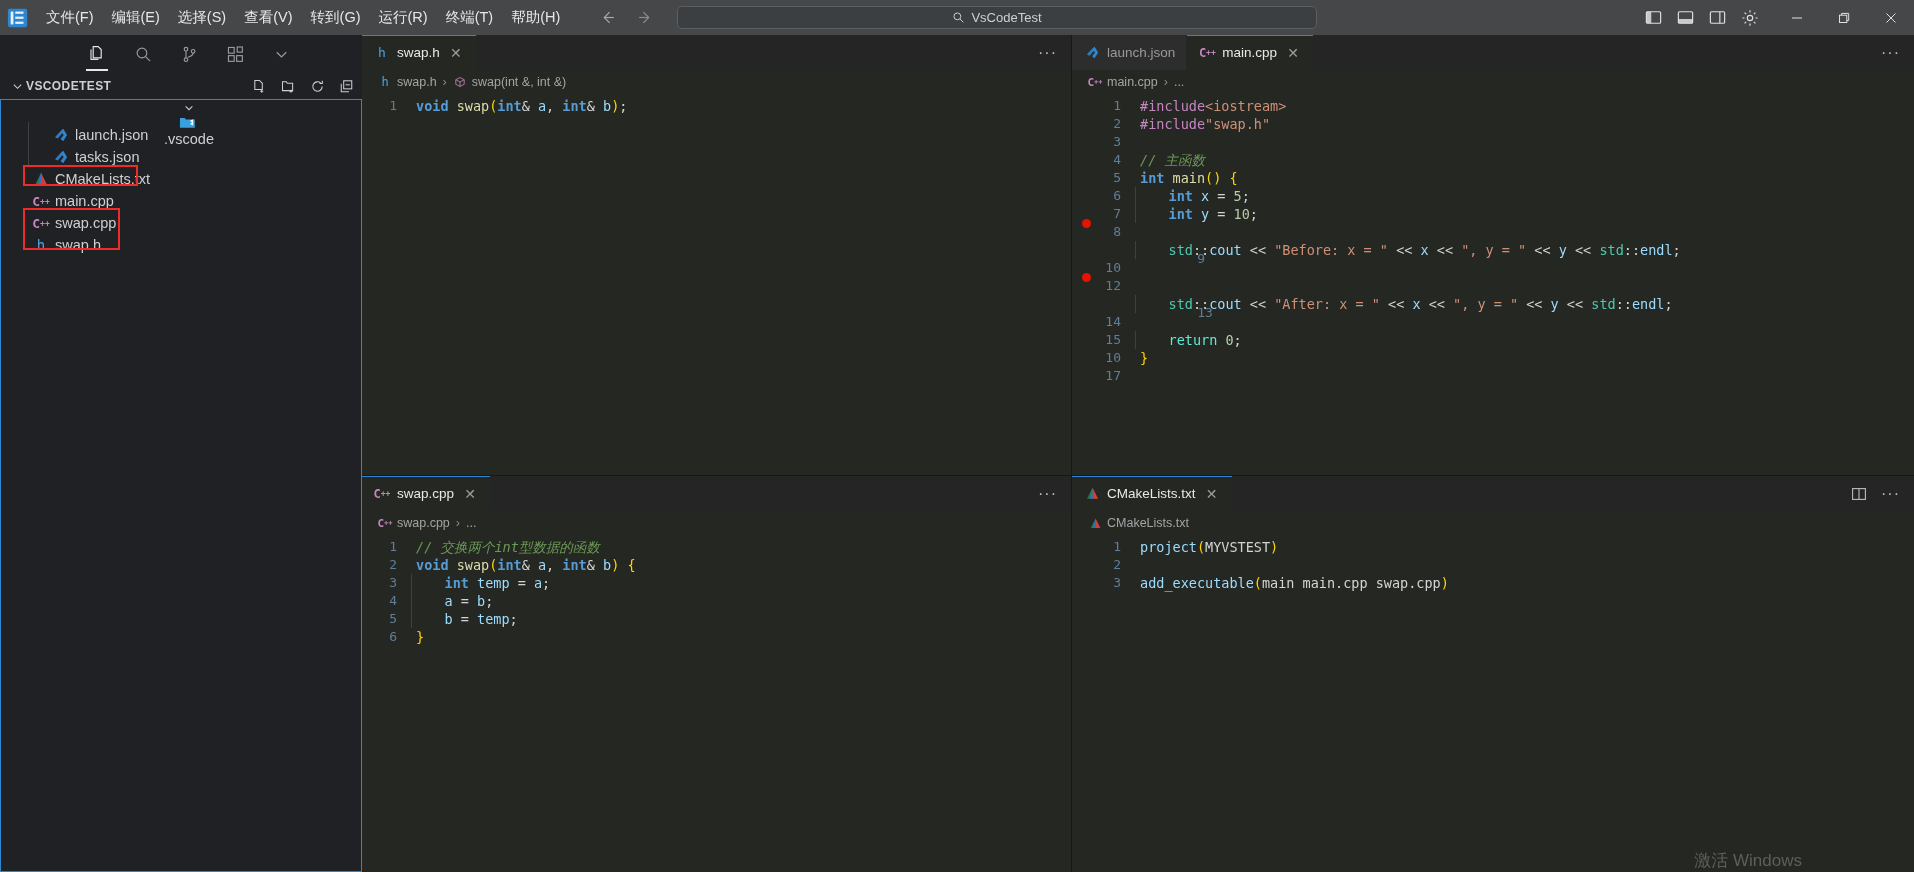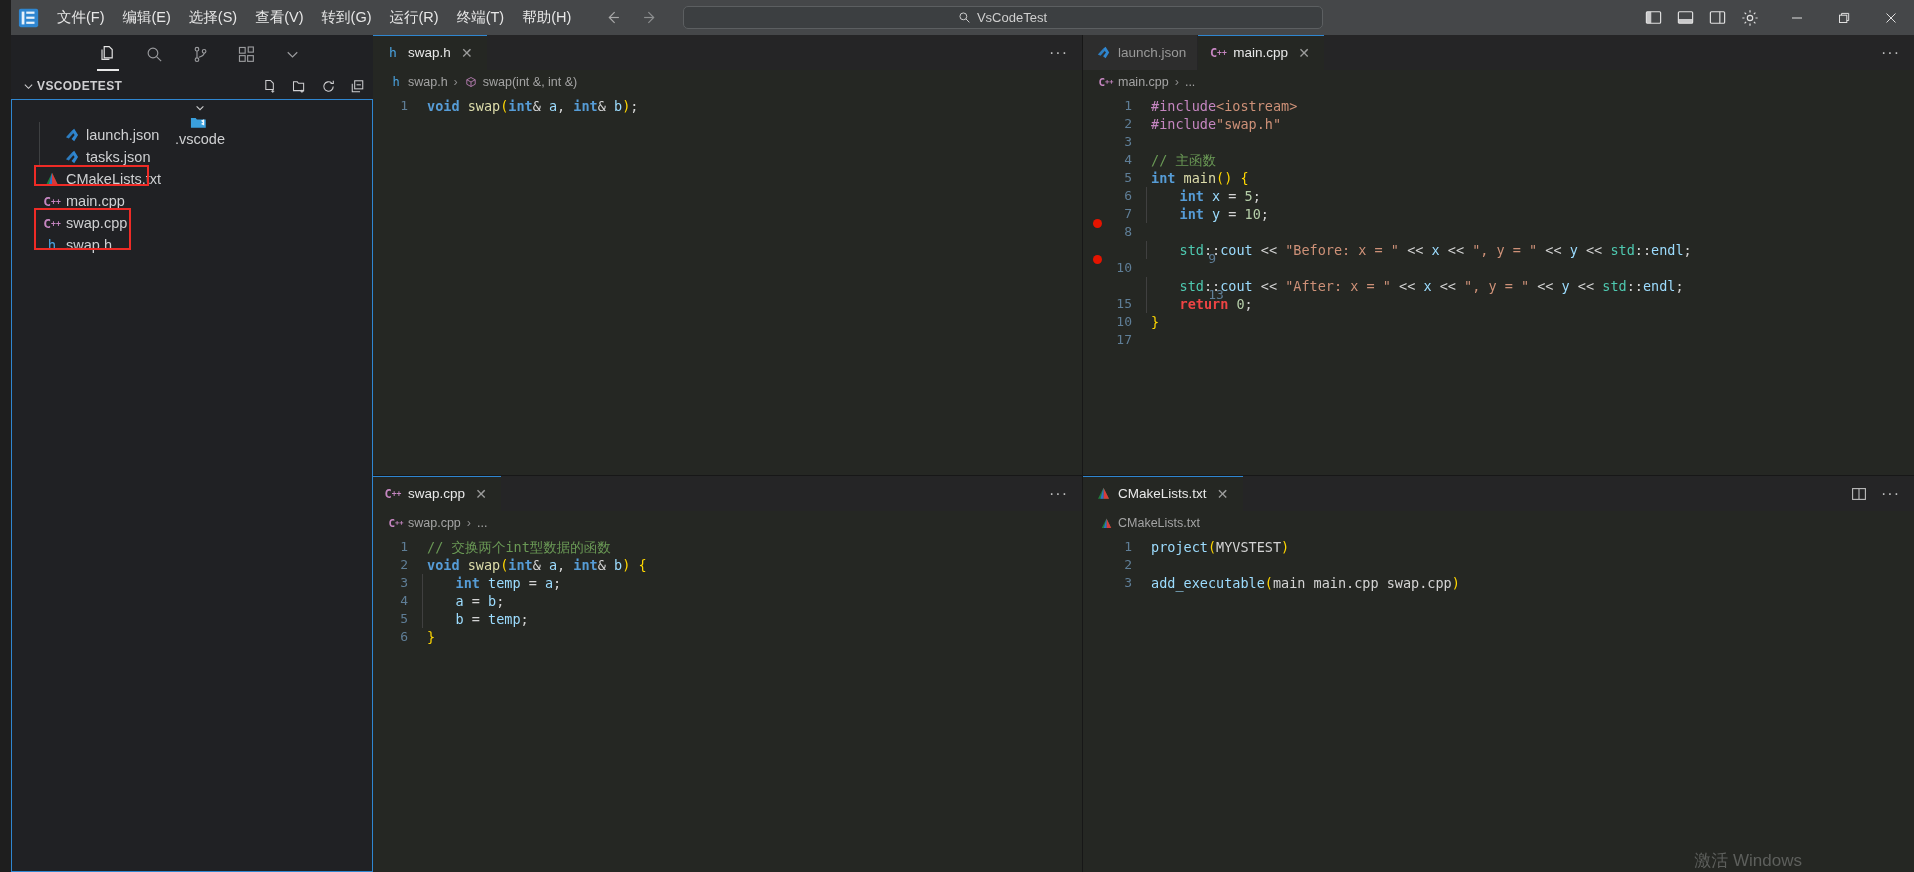--- a/index.html
+++ b/index.html
@@ -3,21 +3,21 @@
 <meta charset="utf-8">
 <style>
   * { box-sizing: border-box; margin: 0; padding: 0; }
   html, body {
     width: 1914px; height: 872px;
     background: #1e1e1e;
     font-family: "Liberation Sans", "DejaVu Sans", sans-serif;
     overflow: hidden;
     -webkit-font-smoothing: antialiased;
   }
-  .app { width: 1914px; height: 872px; display: flex; flex-direction: column; background: #1e1e1e; padding-left: 11px; }
+  .app { width: 1914px; height: 872px; display: flex; flex-direction: column; background: #1e1e1e; }
 
   
   .titlebar {
     height: 35px; flex: 0 0 35px;
     background: #454749;
     display: flex; align-items: center;
     color: #cccccc; font-size: 14px;
     position: relative;
   }
   .vs-logo { width: 22px; height: 22px; margin-left: 7px; margin-right: 8px; flex:0 0 22px; }
@@ -141,27 +141,27 @@
     width: 48px; flex: 0 0 48px; text-align: right; padding-right: 13px;
     color: #5f7e97; font-size: 13px; position: relative;
   }
   .gutter.wide { width: 62px; flex: 0 0 62px; }
   .bp { position: absolute; left: 10px; top: 5px; width: 9px; height: 9px; border-radius: 50%; background: #e51400; }
   .ctext { padding-left: 6px; }
   .ind { border-left: 1px solid #404040; margin-left: 1px; padding-left: 0; }
 
   
   .kw   { color: #569cd6; font-weight: bold; }
-  .kw2  { color: #ef4444; font-weight: bold; }
+  .kw2  { color: #5eead4; }
   .typ  { color: #4ec9b0; }
   .fn   { color: #dcdcaa; }
   .var  { color: #9cdcfe; }
   .str  { color: #ce9178; }
   .num  { color: #b5cea8; }
-  .cmt  { color: #6a9955; }
+  .cmt  { color: #6a9955; font-style: italic; }
   .pun  { color: #d4d4d4; }
   .brk  { color: #ffd700; }
   .brk2 { color: #da70d6; }
   .pp   { color: #c586c0; }
   .txt  { color: #d4d4d4; text-align: center; }
 
   .watermark {
     position: absolute; right: 14px; bottom: 34px;
     color: #d6d6d6; opacity: .82; font-size: 40px;
     font-family: "Liberation Sans", sans-serif; white-space: nowrap; pointer-events: none;
@@ -563,25 +563,33 @@
                 <span class="bp"></span>
                 <span>9</span>
               </span>
               <span class="ctext ind"><span class="pun">    </span><span class="typ">std</span><span class="pun">::</span><span class="var">cout</span><span class="pun"> &lt;&lt; </span><span class="str">"Before: x = "</span><span class="pun"> &lt;&lt; </span><span class="var">x</span><span class="pun"> &lt;&lt; </span><span class="str">", y = "</span><span class="pun"> &lt;&lt; </span><span class="var">y</span><span class="pun"> &lt;&lt; </span><span class="typ">std</span><span class="pun">::</span><span class="var">endl</span><span class="pun">;</span></span>
             </div>
             <div class="cline">
               <span class="gutter wide">10</span>
               <span class="ctext ind"></span>
             </div>
             <div class="cline">
+              <span class="gutter wide">12</span>
+              <span class="ctext ind"></span>
+            </div>
+            <div class="cline">
               <span class="gutter wide">
                 <span class="bp"></span>
                 <span>13</span>
               </span>
               <span class="ctext ind"><span class="pun">    </span><span class="typ">std</span><span class="pun">::</span><span class="var">cout</span><span class="pun"> &lt;&lt; </span><span class="str">"After: x = "</span><span class="pun"> &lt;&lt; </span><span class="var">x</span><span class="pun"> &lt;&lt; </span><span class="str">", y = "</span><span class="pun"> &lt;&lt; </span><span class="var">y</span><span class="pun"> &lt;&lt; </span><span class="typ">std</span><span class="pun">::</span><span class="var">endl</span><span class="pun">;</span></span>
+            </div>
+            <div class="cline">
+              <span class="gutter wide">14</span>
+              <span class="ctext ind"></span>
             </div>
             <div class="cline">
               <span class="gutter wide">15</span>
               <span class="ctext ind"><span class="pun">    </span><span class="kw2">return </span><span class="num">0</span><span class="pun">;</span></span>
             </div>
             <div class="cline">
               <span class="gutter wide">10</span>
               <span class="ctext"><span class="brk">}</span></span>
             </div>
             <div class="cline">

